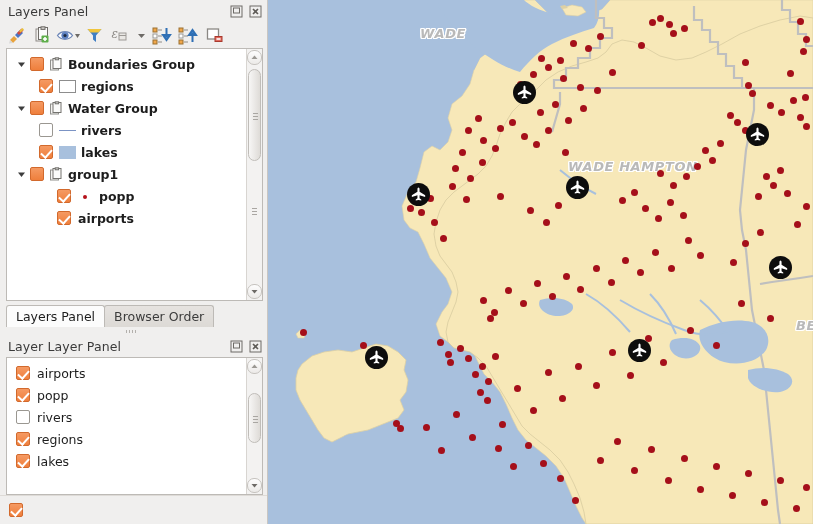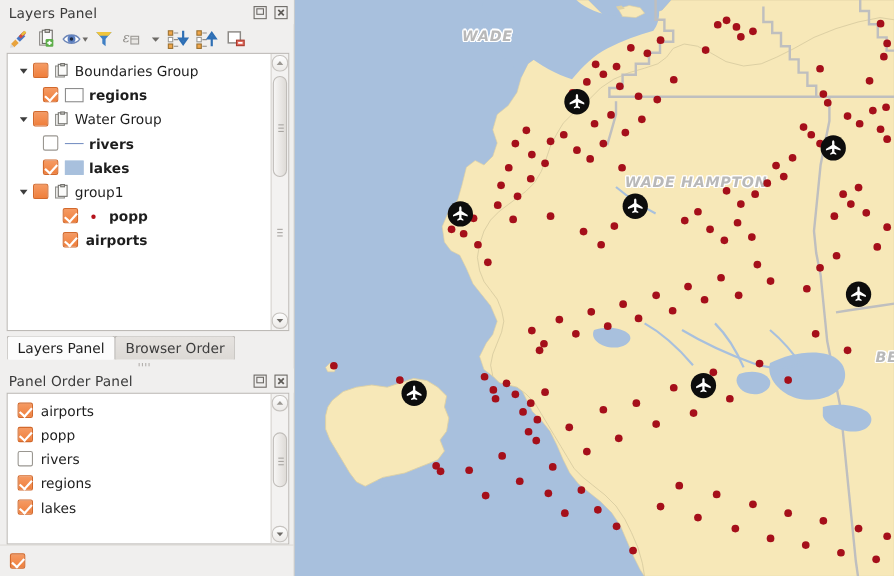--- a/index.html
+++ b/index.html
@@ -45,21 +45,21 @@
 
   .grpico{width:15px;height:15px;margin:0 4px 0 5px;flex:none;}
   .sym{width:17px;height:13px;margin:0 5px 0 6px;flex:none;box-sizing:border-box;}
   .sym.poly{border:1px solid #8d8d8d;}
   .sym.line{border:none;position:relative;}
   .sym.line:after{content:"";position:absolute;left:0;right:0;top:6px;height:1.5px;background:#7b93c4;}
   .sym.pt{position:relative;border:none;}
   .sym.pt:after{content:"";position:absolute;left:6px;top:5px;width:4px;height:4px;border-radius:50%;background:#b5121b;}
   .lbl{font-size:12.5px;color:#1d1d1d;}
   .lbl.bold{font-weight:bold;}
-  .lbl.grp{font-weight:normal;}
+  .lbl.grp{font-weight:bold;}
 
   
   .vsb{width:15px;background:#f3f2f1;border-left:1px solid #d8d5d1;flex:none;
        display:flex;flex-direction:column;align-items:center;position:relative;}
   .sb-arrow{width:13px;height:13px;display:flex;align-items:center;justify-content:center;flex:none;
             background:linear-gradient(#fdfdfd,#eceae8);border:1px solid #c6c3bf;border-radius:7px;margin:1px 0;}
   .sb-track{flex:1;width:13px;position:relative;}
   .sb-thumb{position:absolute;left:0;width:13px;background:linear-gradient(90deg,#f7f6f5,#dedbd7);
             border:1px solid #c0bdb9;border-radius:7px;box-sizing:border-box;}
   .sb-grip{position:absolute;left:4px;width:5px;height:1px;background:#a9a6a2;}
@@ -313,21 +313,21 @@
     <div class="splitter">
       <span class="grip">
           <i></i>
           <i></i>
           <i></i>
           <i></i>
         </span>
     </div>
 
     <div class="panel-title">
-      <span class="ttl">Panel Order Panel</span>
+      <span class="ttl">Layer Layer Panel</span>
       <span class="spacer"></span>
       <span class="tbtn">
         <svg width="13" height="13" viewBox="0 0 13 13">
             <rect x="1" y="1" width="11" height="11" fill="none" stroke="#6d6a66"></rect>
             <rect x="3.5" y="3" width="6" height="5" fill="none" stroke="#6d6a66"></rect>
           </svg>
       </span>
       <span class="tbtn">
         <svg width="13" height="13" viewBox="0 0 13 13">
             <rect x="1" y="1" width="11" height="11" fill="none" stroke="#6d6a66"></rect>

